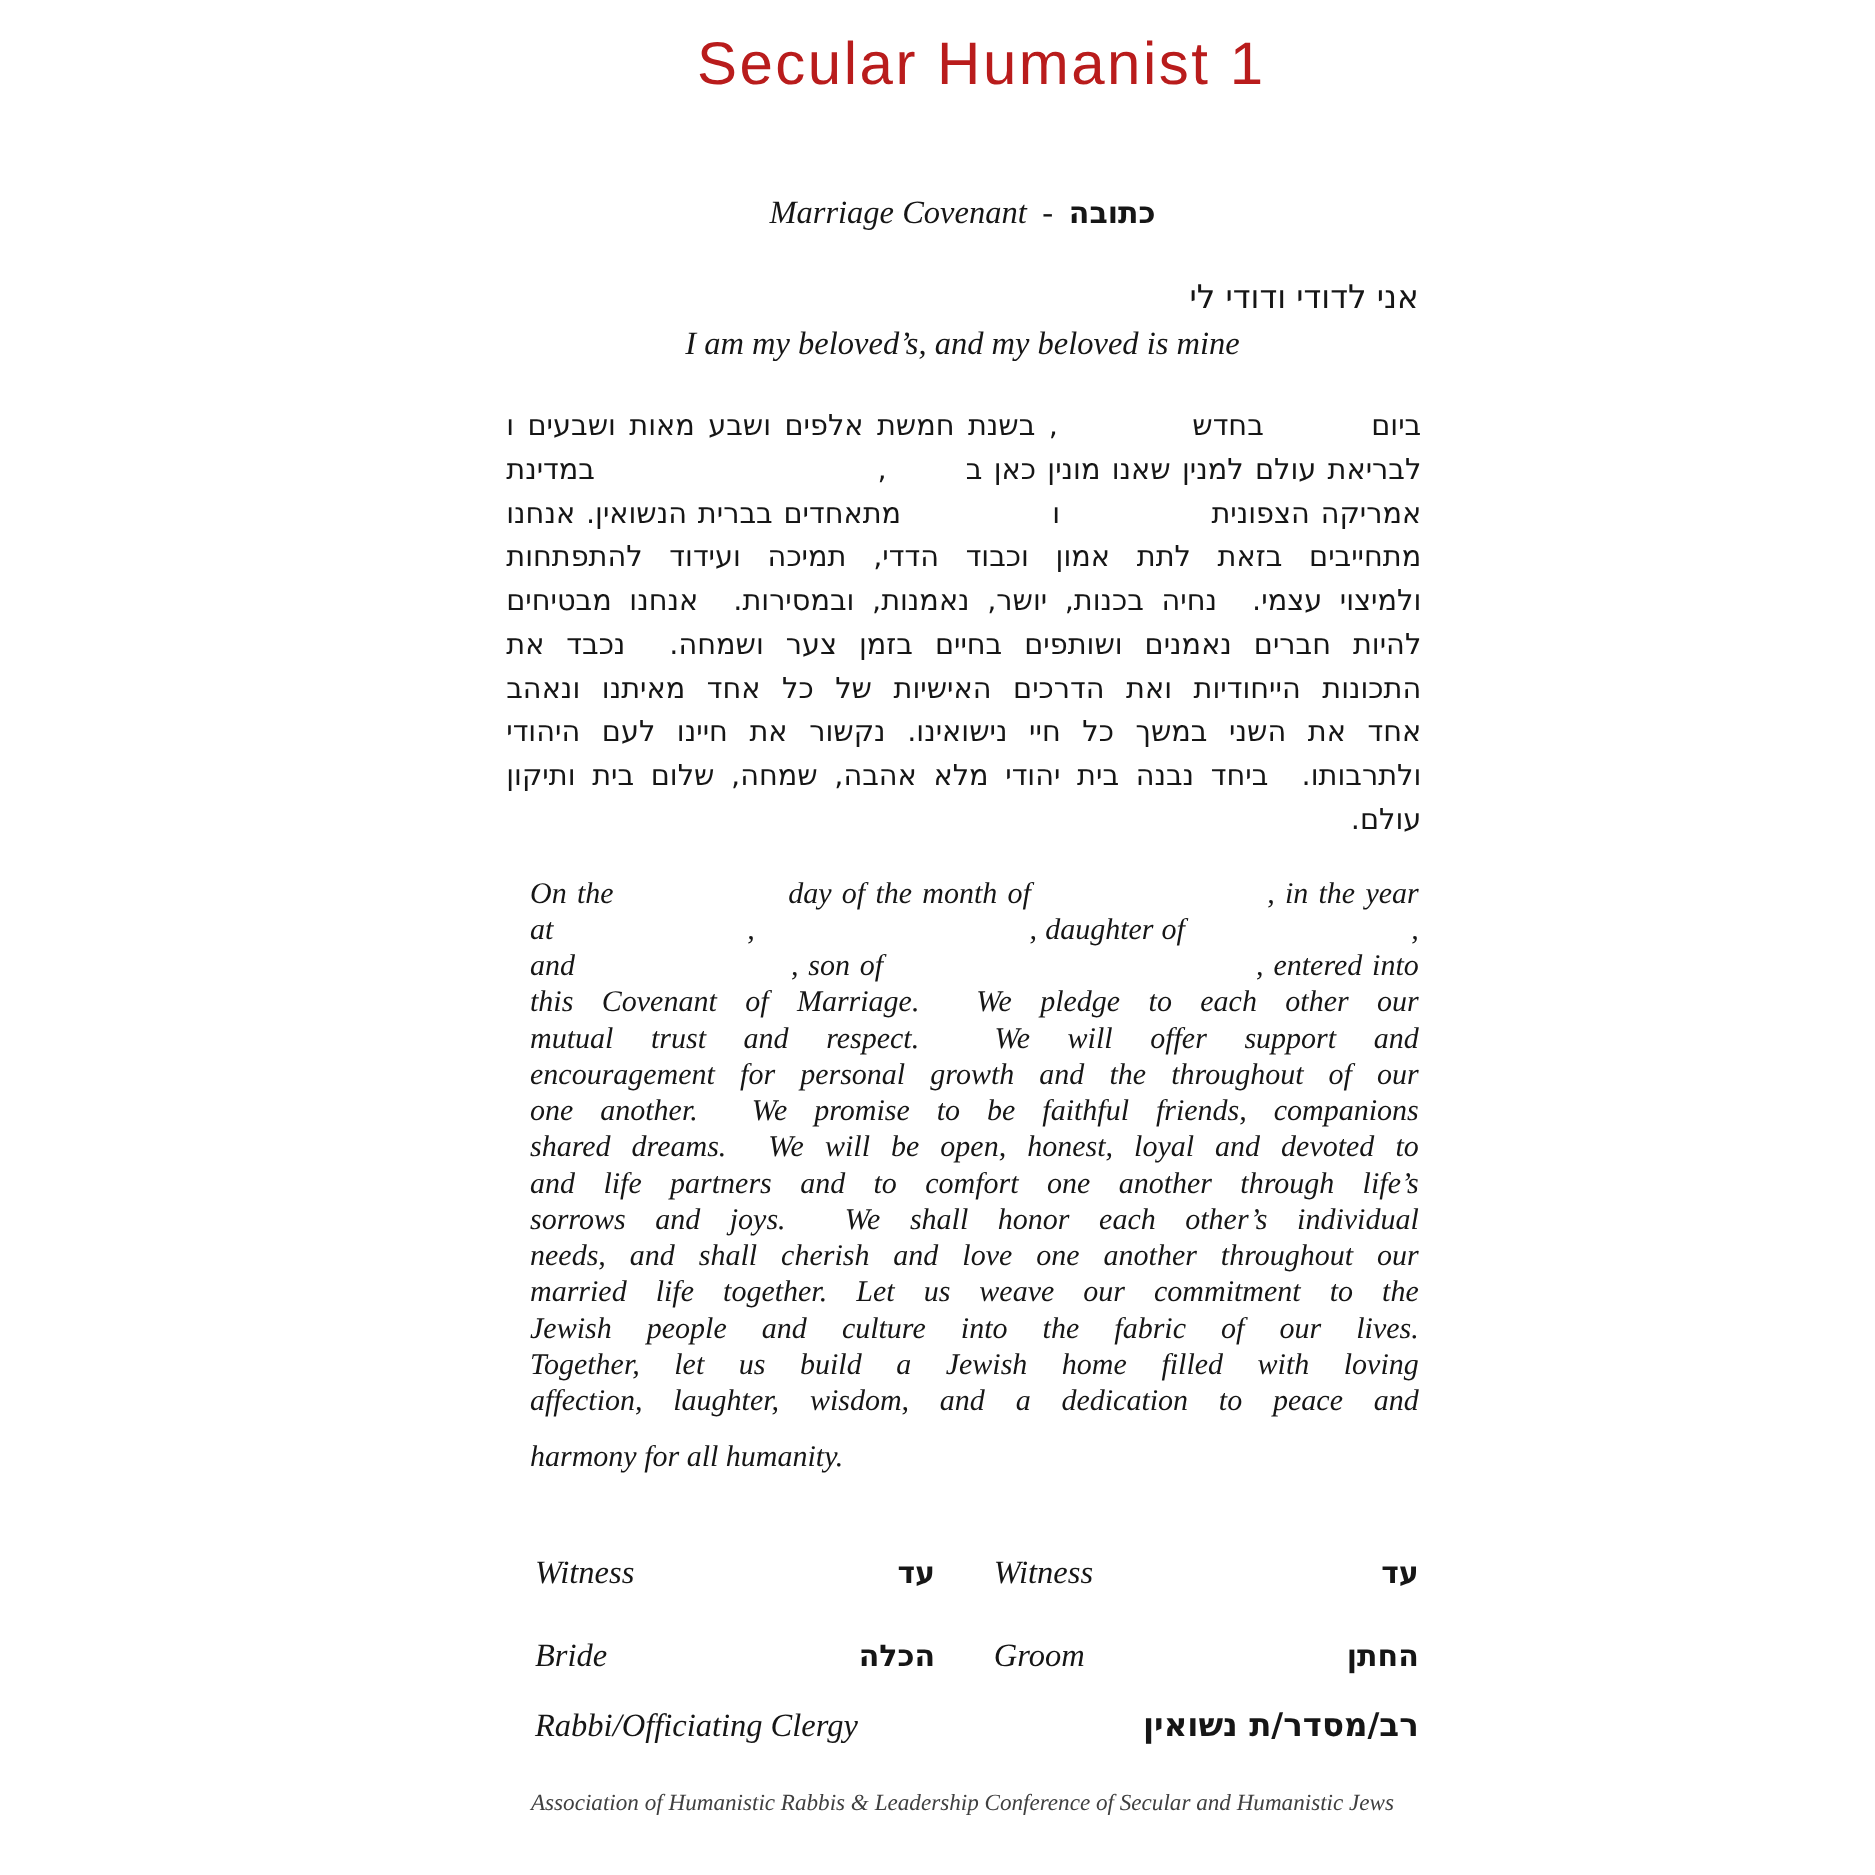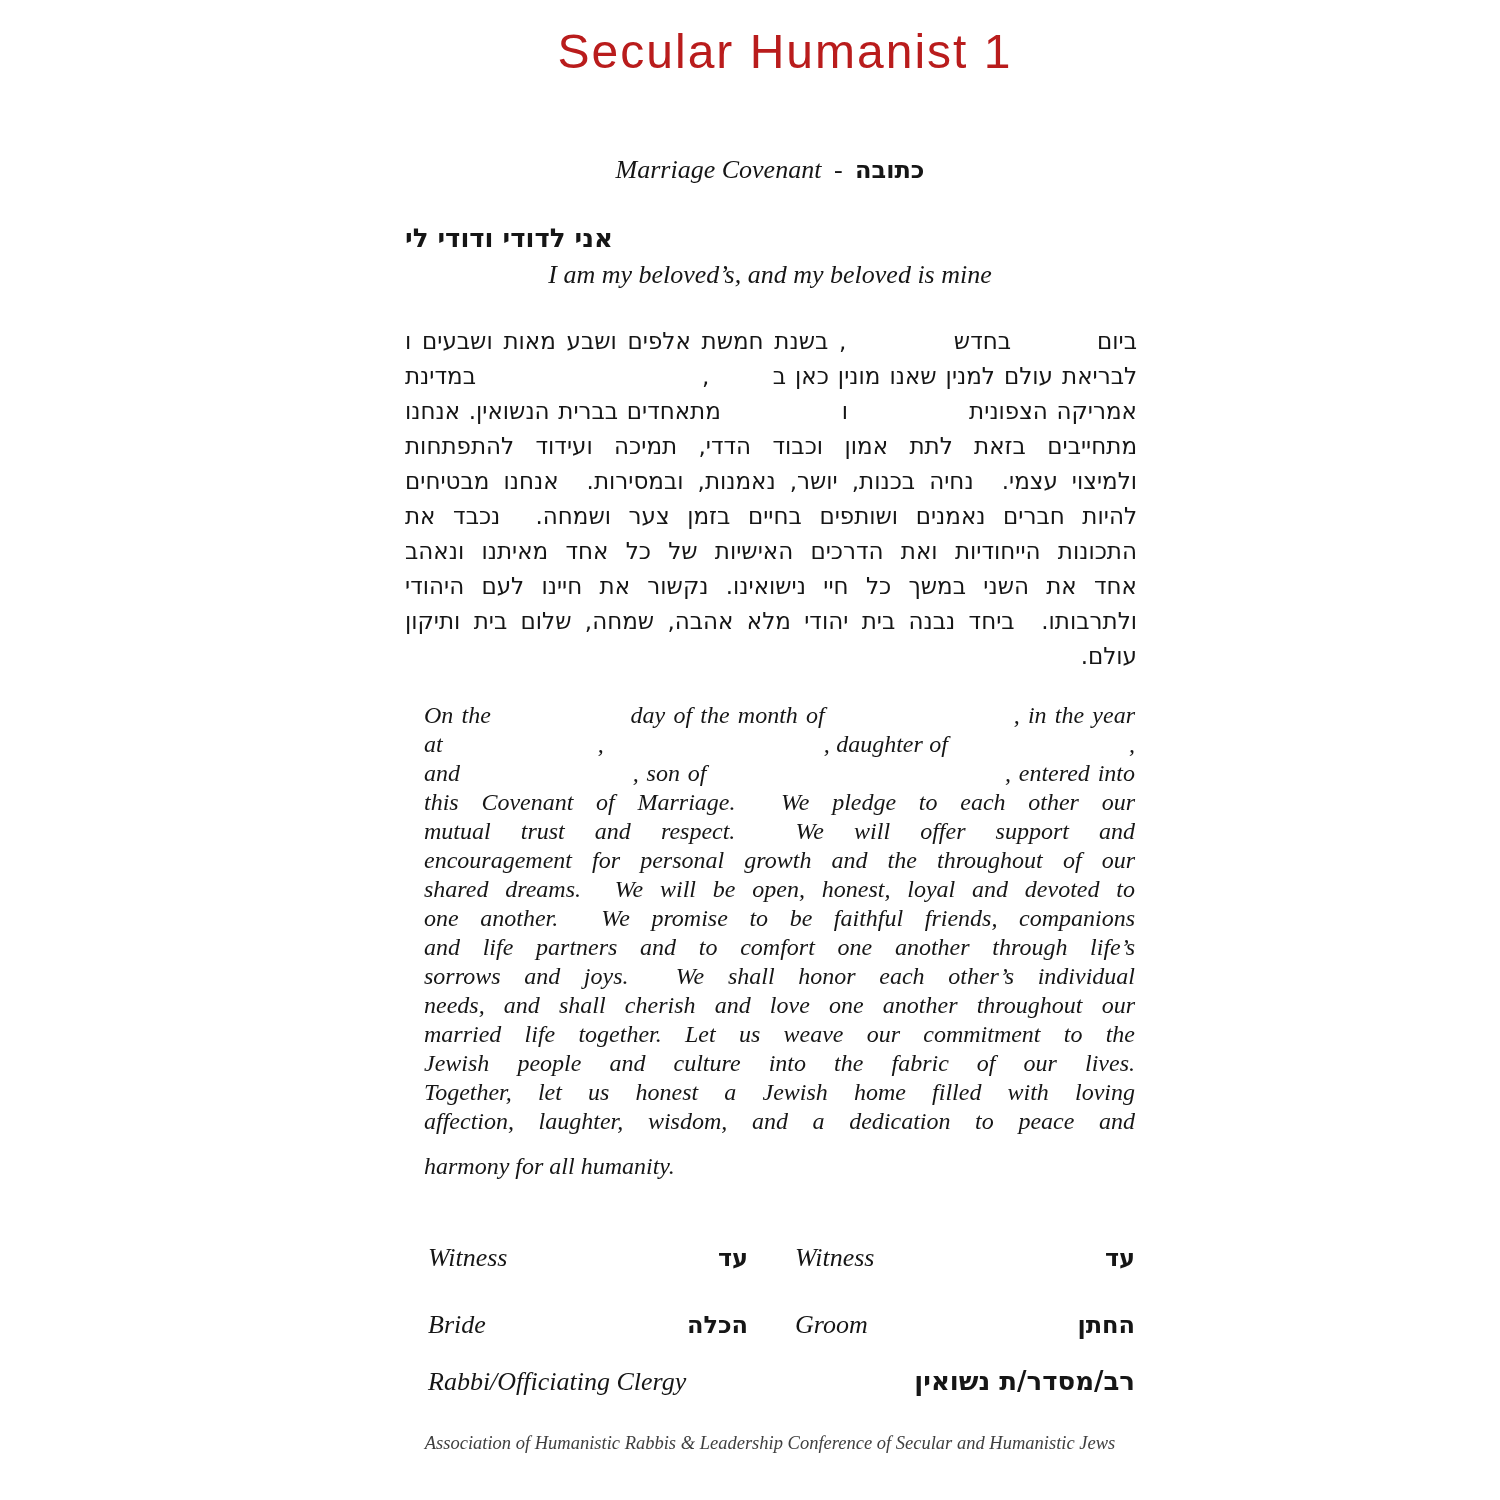--- a/index.html
+++ b/index.html
@@ -28,23 +28,23 @@
   .subtitle .sep { font-style: normal; padding: 0 6px; }
   .he {
     font-family: "DejaVu Sans", sans-serif;
     font-style: normal; font-weight: bold;
     direction: rtl; unicode-bidi: isolate;
   }
   .subtitle .he { font-size: 24px; }
 
   .verse-he {
     position: absolute; top: 223px; left: 405px; width: 730px;
-    text-align: left; direction: rtl;
+    text-align: right; direction: rtl;
     font-family: "DejaVu Sans", sans-serif;
-    font-weight: bold; font-size: 26px;
+    font-weight: normal; font-size: 26px;
   }
   .verse-en {
     position: absolute; top: 260px; left: 405px; width: 730px;
     text-align: center; font-style: italic; font-size: 26px;
   }
 
   .heb-para {
     position: absolute; top: 324px; left: 405px; width: 732px;
     direction: rtl;
     font-family: "DejaVu Sans", sans-serif;
@@ -117,28 +117,28 @@
     <div class="line">עולם.</div>
   </div>
 
   <div class="eng-para">
     <div class="line">On the&nbsp;&nbsp;&nbsp;&nbsp;&nbsp;&nbsp;&nbsp;&nbsp;&nbsp;&nbsp;&nbsp;&nbsp;&nbsp;&nbsp;&nbsp;&nbsp;&nbsp;day of the month of&nbsp;&nbsp;&nbsp;&nbsp;&nbsp;&nbsp;&nbsp;&nbsp;&nbsp;&nbsp;&nbsp;&nbsp;&nbsp;&nbsp;&nbsp;&nbsp;&nbsp;&nbsp;&nbsp;&nbsp;&nbsp;&nbsp;&nbsp;, in the year</div>
     <div class="line">at&nbsp;&nbsp;&nbsp;&nbsp;&nbsp;&nbsp;&nbsp;&nbsp;&nbsp;&nbsp;&nbsp;&nbsp;&nbsp;&nbsp;&nbsp;&nbsp;&nbsp;&nbsp;&nbsp;&nbsp;&nbsp;&nbsp;&nbsp;&nbsp;,&nbsp;&nbsp;&nbsp;&nbsp;&nbsp;&nbsp;&nbsp;&nbsp;&nbsp;&nbsp;&nbsp;&nbsp;&nbsp;&nbsp;&nbsp;&nbsp;&nbsp;&nbsp;&nbsp;&nbsp;&nbsp;&nbsp;&nbsp;&nbsp;&nbsp;&nbsp;&nbsp;&nbsp;&nbsp;&nbsp;&nbsp;&nbsp;&nbsp;&nbsp;, daughter of&nbsp;&nbsp;&nbsp;&nbsp;&nbsp;&nbsp;&nbsp;&nbsp;&nbsp;&nbsp;&nbsp;&nbsp;&nbsp;&nbsp;&nbsp;&nbsp;&nbsp;&nbsp;&nbsp;&nbsp;&nbsp;&nbsp;&nbsp;&nbsp;&nbsp;&nbsp;&nbsp;&nbsp;,</div>
     <div class="line">and&nbsp;&nbsp;&nbsp;&nbsp;&nbsp;&nbsp;&nbsp;&nbsp;&nbsp;&nbsp;&nbsp;&nbsp;&nbsp;&nbsp;&nbsp;&nbsp;&nbsp;&nbsp;&nbsp;&nbsp;&nbsp;&nbsp;, son of&nbsp;&nbsp;&nbsp;&nbsp;&nbsp;&nbsp;&nbsp;&nbsp;&nbsp;&nbsp;&nbsp;&nbsp;&nbsp;&nbsp;&nbsp;&nbsp;&nbsp;&nbsp;&nbsp;&nbsp;&nbsp;&nbsp;&nbsp;&nbsp;&nbsp;&nbsp;&nbsp;&nbsp;&nbsp;&nbsp;&nbsp;&nbsp;&nbsp;&nbsp;&nbsp;&nbsp;&nbsp;&nbsp;, entered into</div>
     <div class="line">this Covenant of Marriage.&nbsp; We pledge to each other our</div>
     <div class="line">mutual trust and respect.&nbsp; We will offer support and</div>
     <div class="line">encouragement for personal growth and the throughout of our</div>
+    <div class="line">one another.&nbsp; We promise to be faithful friends, companions</div>
     <div class="line">shared dreams.&nbsp; We will be open, honest, loyal and devoted to</div>
-    <div class="line">one another.&nbsp; We promise to be faithful friends, companions</div>
     <div class="line">and life partners and to comfort one another through life’s</div>
     <div class="line">sorrows and joys.&nbsp; We shall honor each other’s individual</div>
     <div class="line">needs, and shall cherish and love one another throughout our</div>
     <div class="line">married life together. Let us weave our commitment to the</div>
     <div class="line">Jewish people and culture into the fabric of our lives.</div>
-    <div class="line">Together, let us honest a Jewish home filled with loving</div>
+    <div class="line">Together, let us build a Jewish home filled with loving</div>
     <div class="line">affection, laughter, wisdom, and a dedication to peace and</div>
     <div class="line">harmony for all humanity.</div>
   </div>
 
   <div class="sig-row row-witness">
     <div class="sig-cell left">
       <span class="sig-label">Witness</span>
       <span class="sig-he">עד</span>
     </div>
     <div class="sig-cell right">

